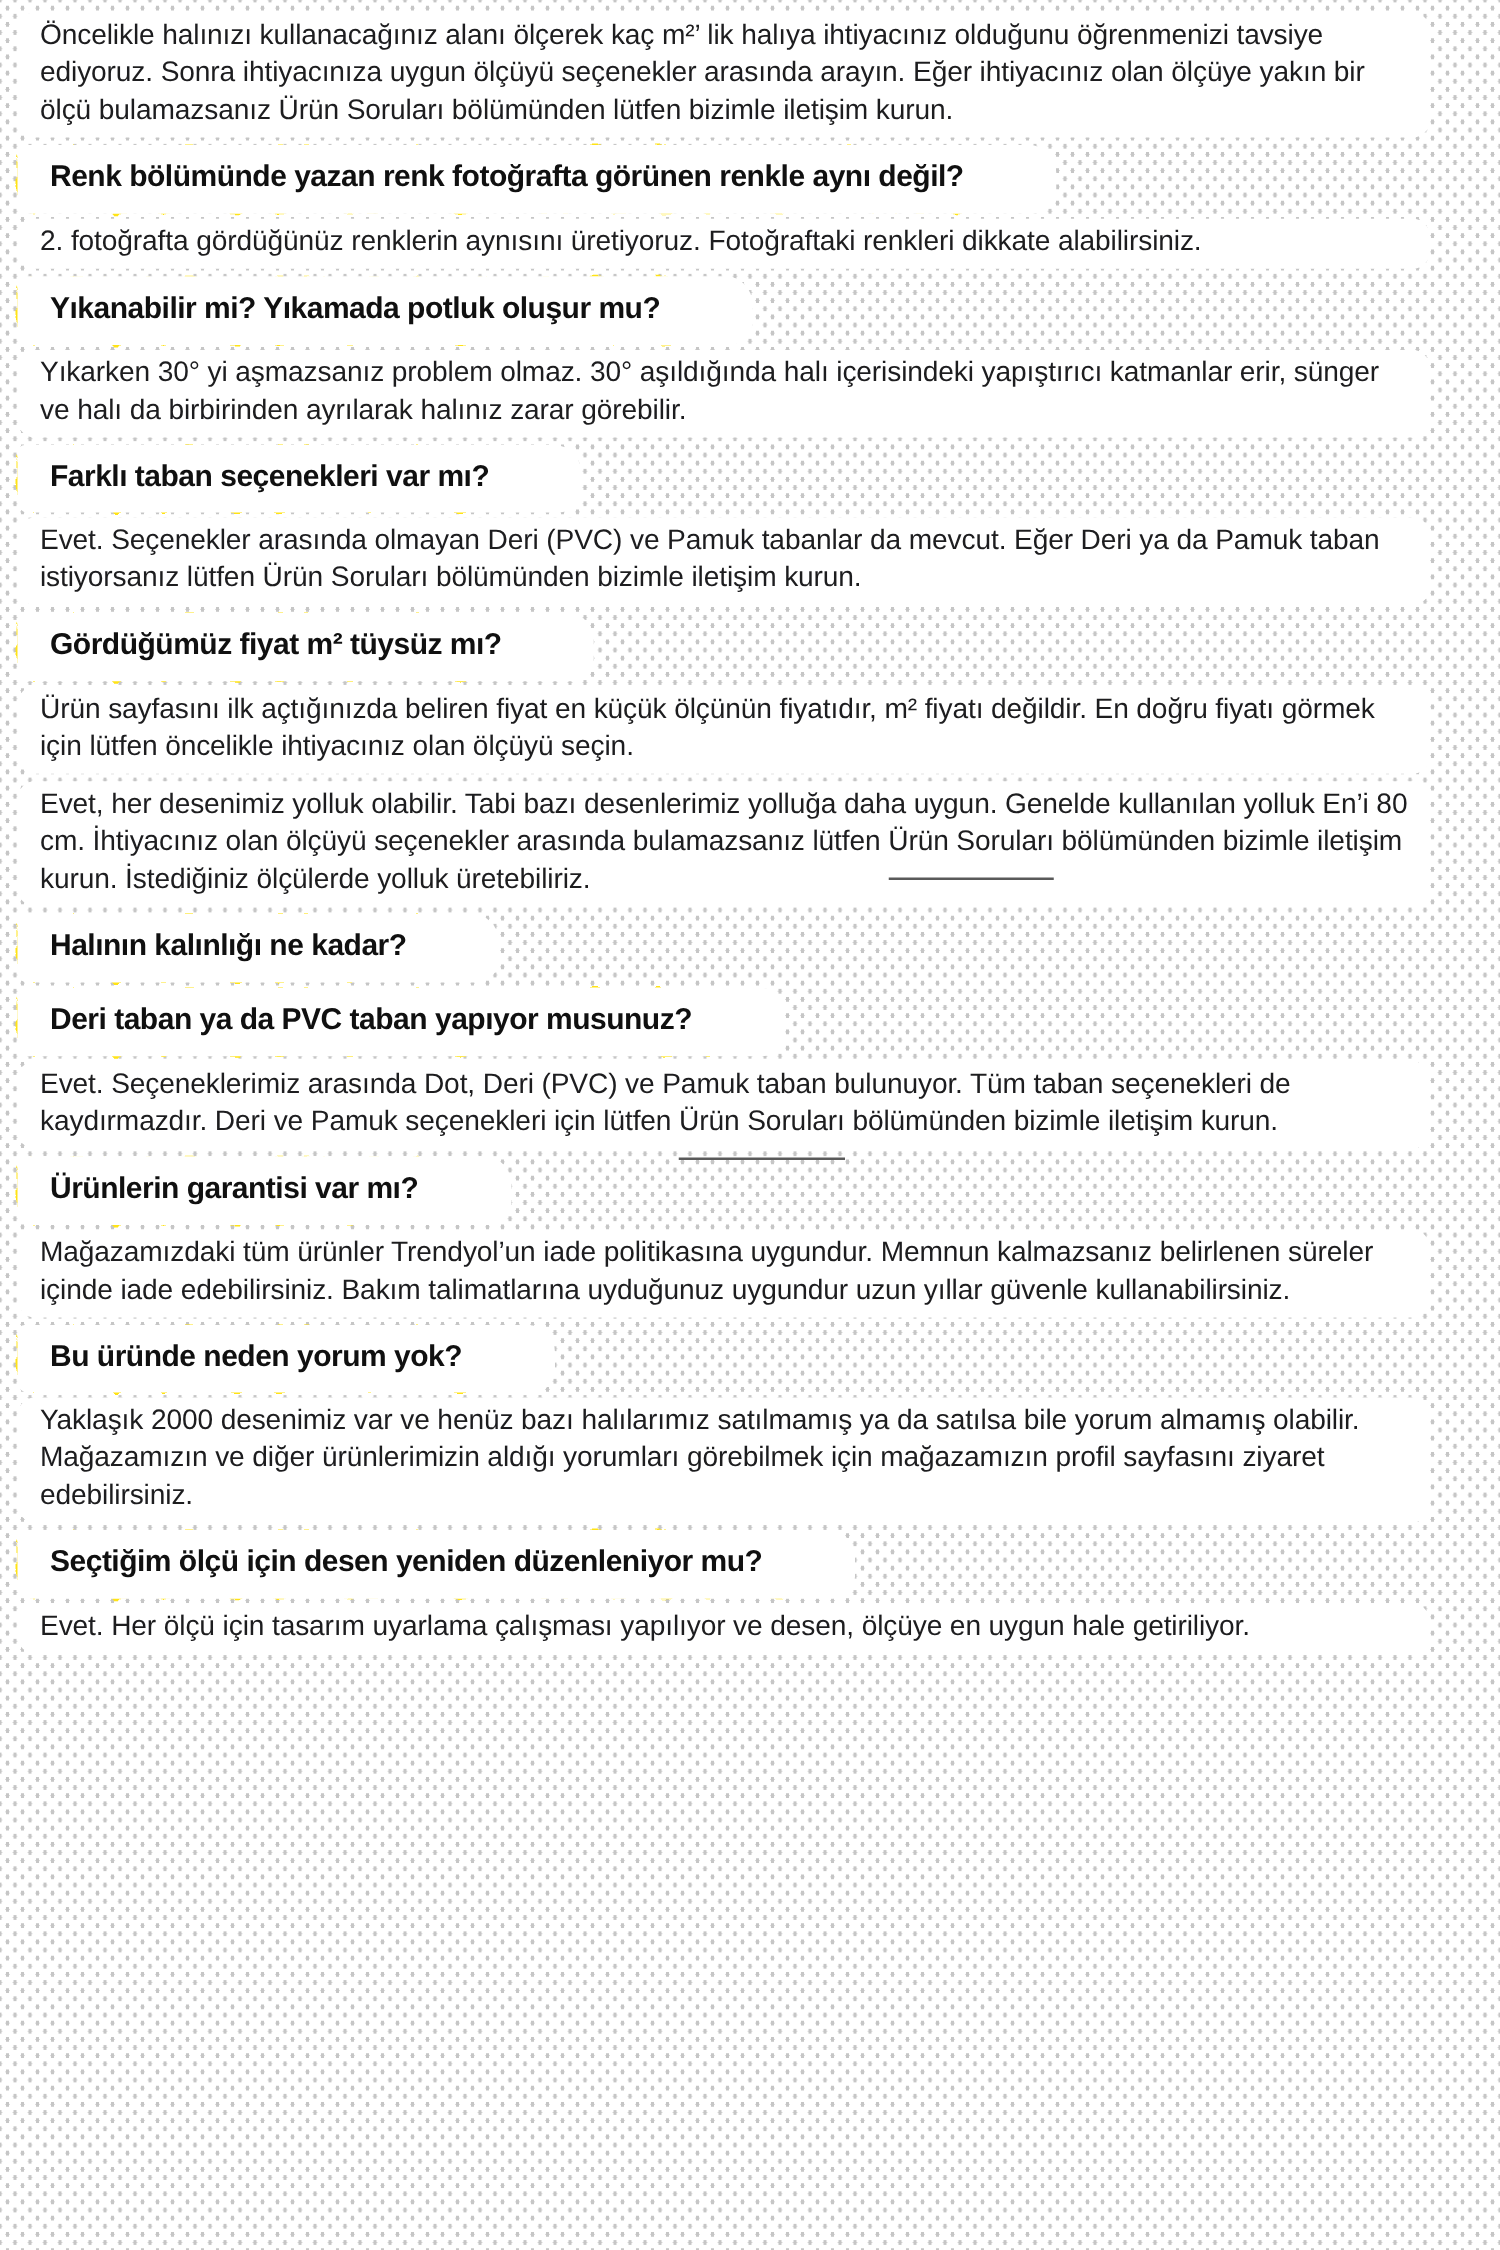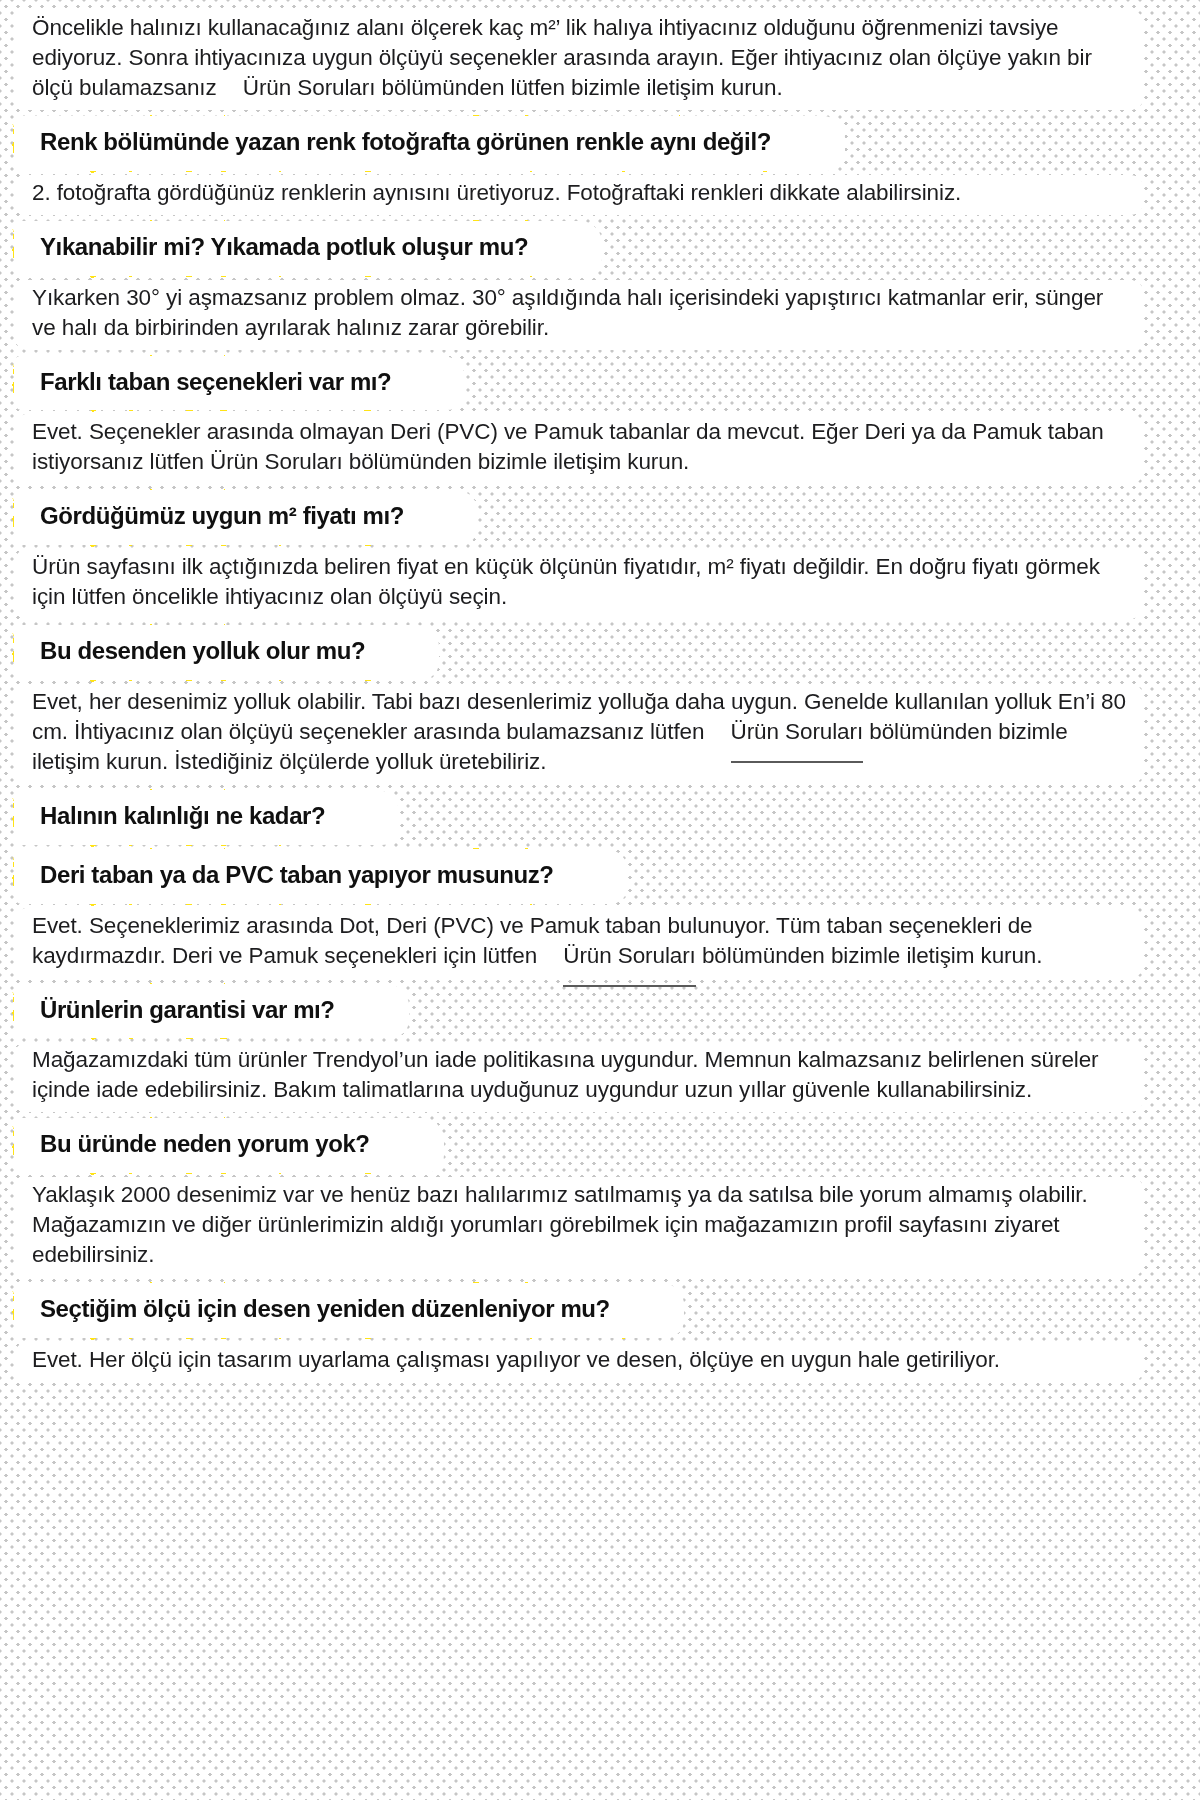--- a/index.html
+++ b/index.html
@@ -51,21 +51,20 @@
     border-radius:14px;
     margin:2px 0 6px 0;
     padding:3px 18px 7px 18px;
     max-width:1130px;
     font-size:22.5px;line-height:30px;
     letter-spacing:-0.1px;
   }
   .a .u{
     border-bottom:2.5px solid #5a5a5a;
     padding-bottom:17px;
-    margin-left:20px;
   }
   .filter-defs{position:absolute;width:0;height:0;}
 </style>
 </head>
 <body>
 
 <svg class="filter-defs" aria-hidden="true">
   <filter id="roughen" x="-20%" y="-20%" width="140%" height="140%">
     <feTurbulence type="fractalNoise" baseFrequency="0.055" numOctaves="3" result="n"></feTurbulence>
     <feDisplacementMap in="SourceGraphic" in2="n" scale="12"></feDisplacementMap>
@@ -87,26 +86,25 @@
     <h2 class="q"><span class="mark"><span>Yıkanabilir mi? Yıkamada potluk oluşur mu?</span></span></h2>
     <p class="a"><span>Yıkarken 30° yi aşmazsanız problem olmaz. 30° aşıldığında halı içerisindeki yapıştırıcı katmanlar erir, sünger ve halı da birbirinden ayrılarak halınız zarar görebilir.</span></p>
   </section>
 
   <section class="faq-item">
     <h2 class="q"><span class="mark"><span>Farklı taban seçenekleri var mı?</span></span></h2>
     <p class="a"><span>Evet. Seçenekler arasında olmayan Deri (PVC) ve Pamuk tabanlar da mevcut. Eğer Deri ya da Pamuk taban istiyorsanız lütfen Ürün Soruları bölümünden bizimle iletişim kurun.</span></p>
   </section>
 
   <section class="faq-item">
-    <h2 class="q"><span class="mark"><span>Gördüğümüz uygun m² fiyatı mı?</span></span></h2>
+    <h2 class="q"><span class="mark"><span>Gördüğümüz fiyat m² tüysüz mı?</span></span></h2>
     <p class="a"><span>Ürün sayfasını ilk açtığınızda beliren fiyat en küçük ölçünün fiyatıdır, m² fiyatı değildir. En doğru fiyatı görmek için lütfen öncelikle ihtiyacınız olan ölçüyü seçin.</span></p>
   </section>
 
   <section class="faq-item">
-    <h2 class="q"><span class="mark"><span>Bu desenden yolluk olur mu?</span></span></h2>
     <p class="a"><span>Evet, her desenimiz yolluk olabilir. Tabi bazı desenlerimiz yolluğa daha uygun. Genelde kullanılan yolluk En’i 80 cm. İhtiyacınız olan ölçüyü seçenekler arasında bulamazsanız lütfen </span><span class="u">Ürün Soruları</span><span> bölümünden bizimle iletişim kurun. İstediğiniz ölçülerde yolluk üretebiliriz.</span></p>
   </section>
 
   <section class="faq-item">
     <h2 class="q"><span class="mark"><span>Halının kalınlığı ne kadar?</span></span></h2>
   </section>
 
   <section class="faq-item">
     <h2 class="q"><span class="mark"><span>Deri taban ya da PVC taban yapıyor musunuz?</span></span></h2>
     <p class="a"><span>Evet. Seçeneklerimiz arasında Dot, Deri (PVC) ve Pamuk taban bulunuyor. Tüm taban seçenekleri de kaydırmazdır. Deri ve Pamuk seçenekleri için lütfen </span><span class="u">Ürün Soruları</span><span> bölümünden bizimle iletişim kurun.</span></p>

